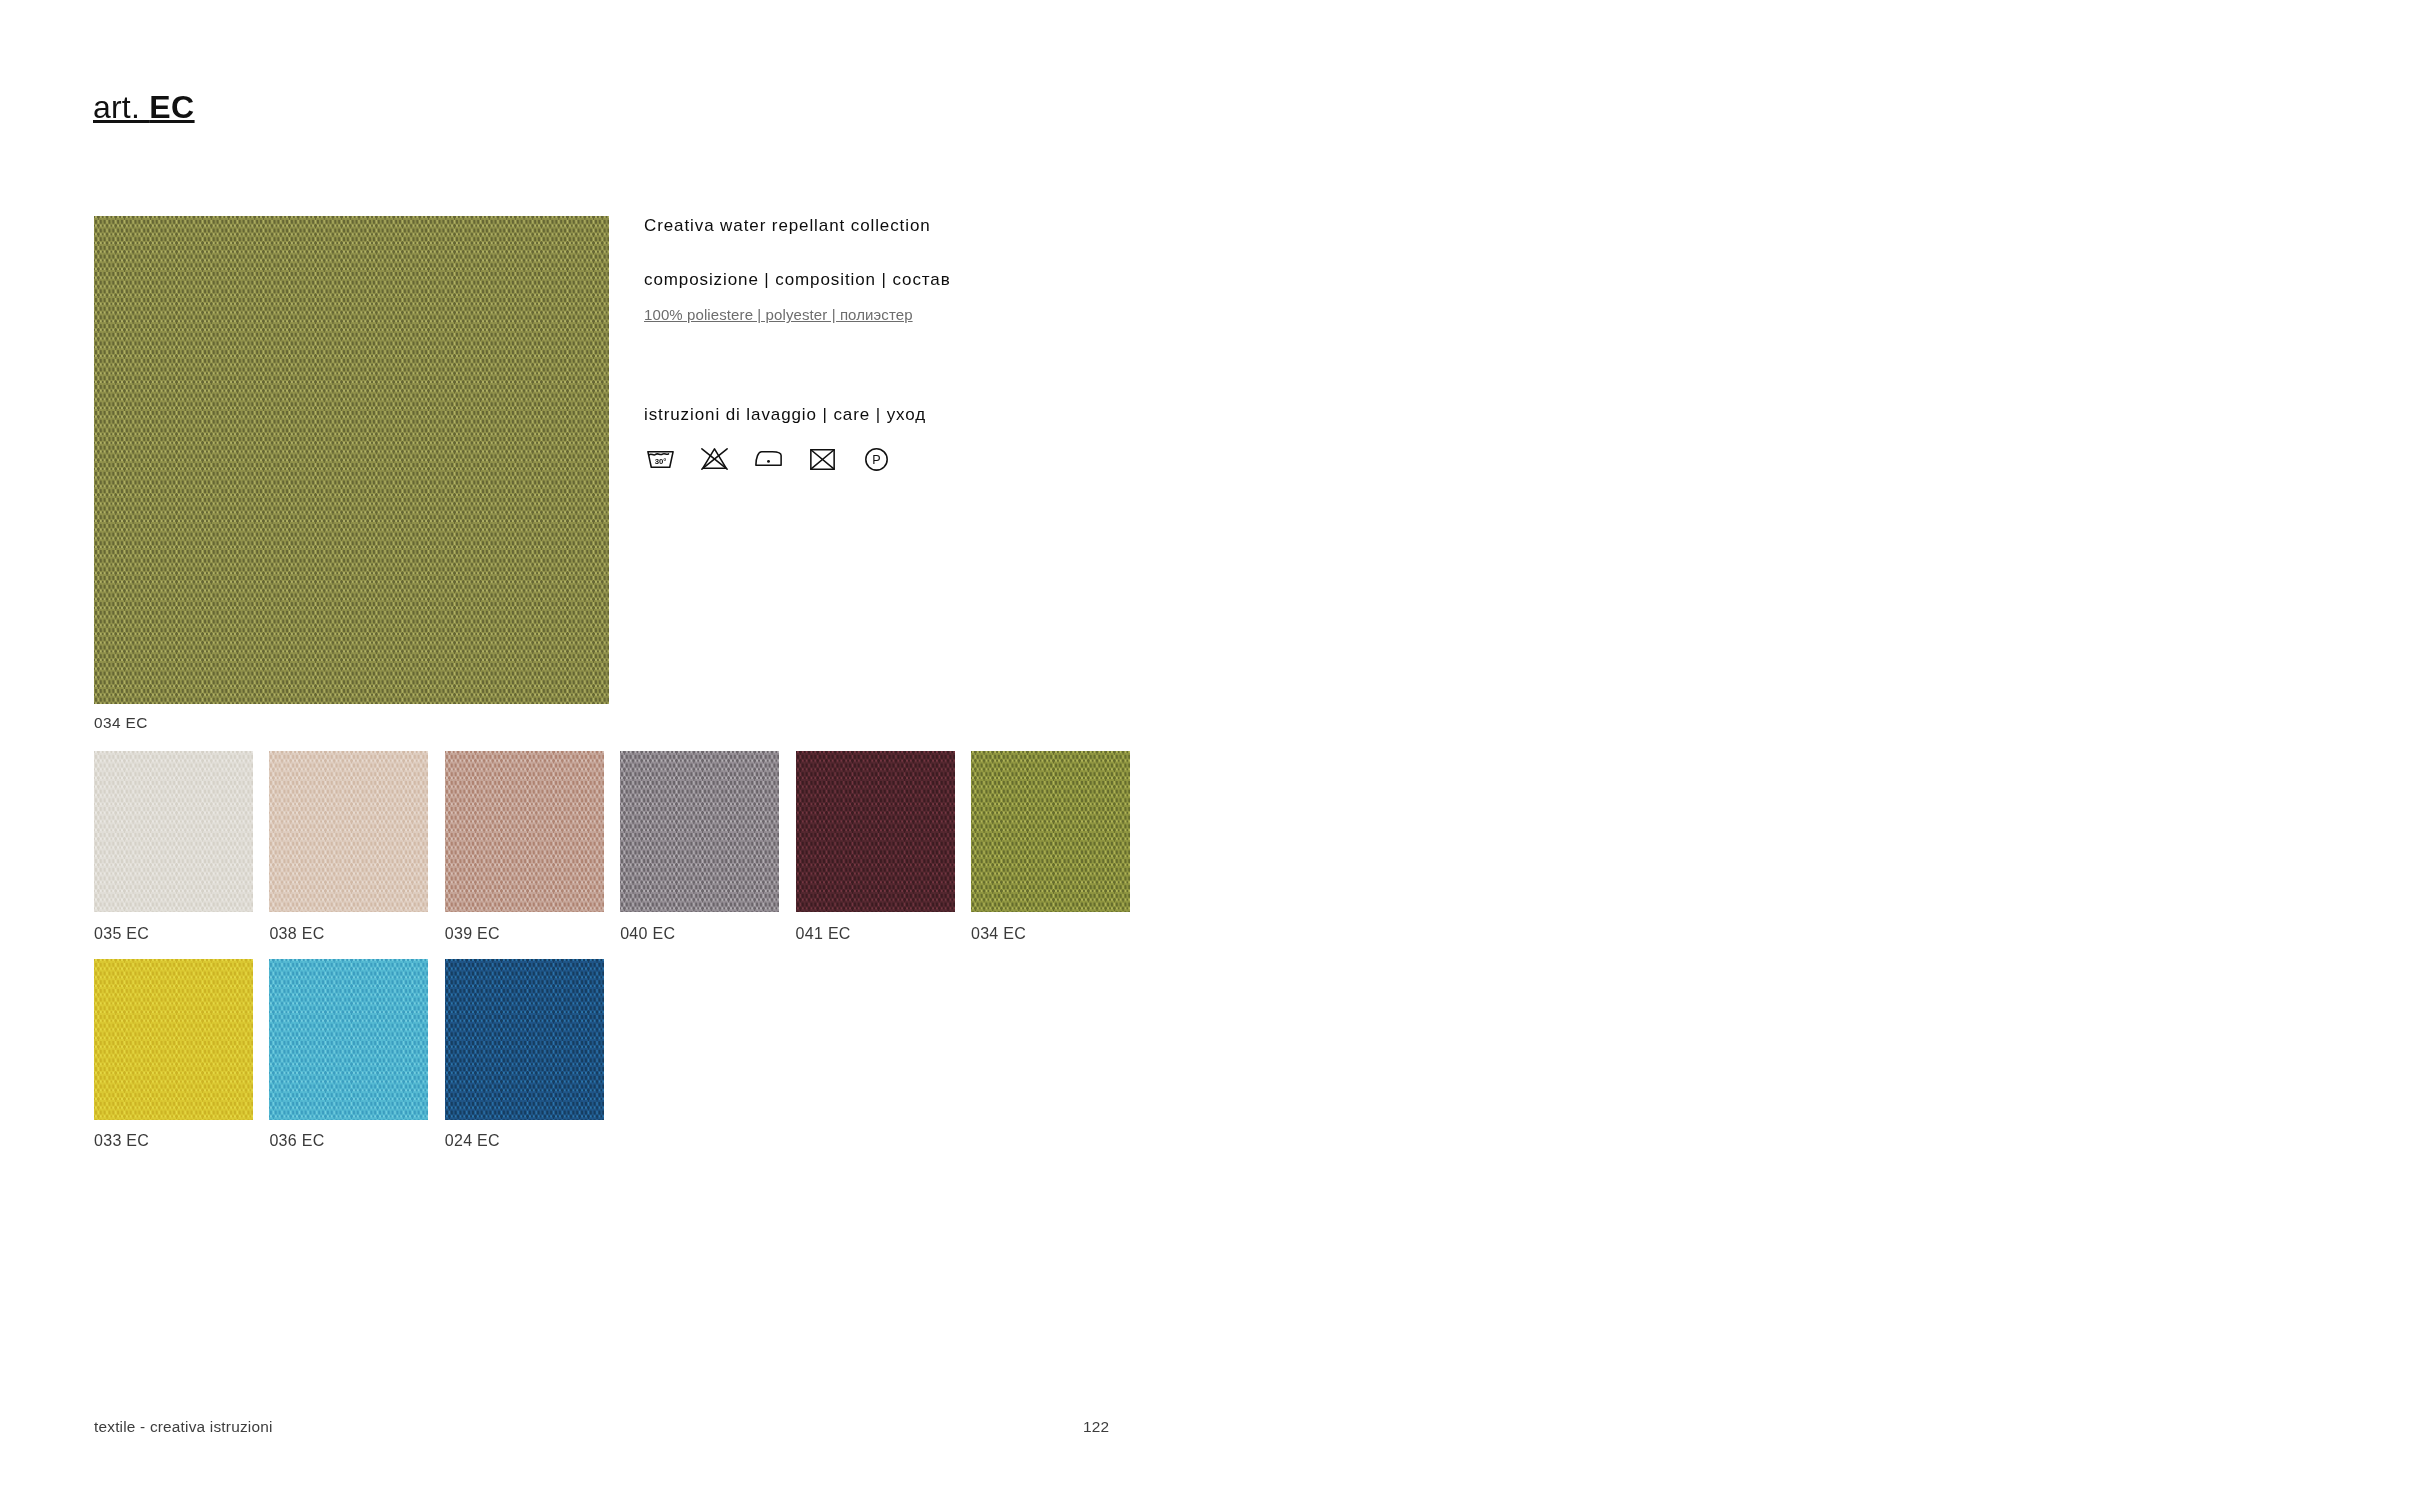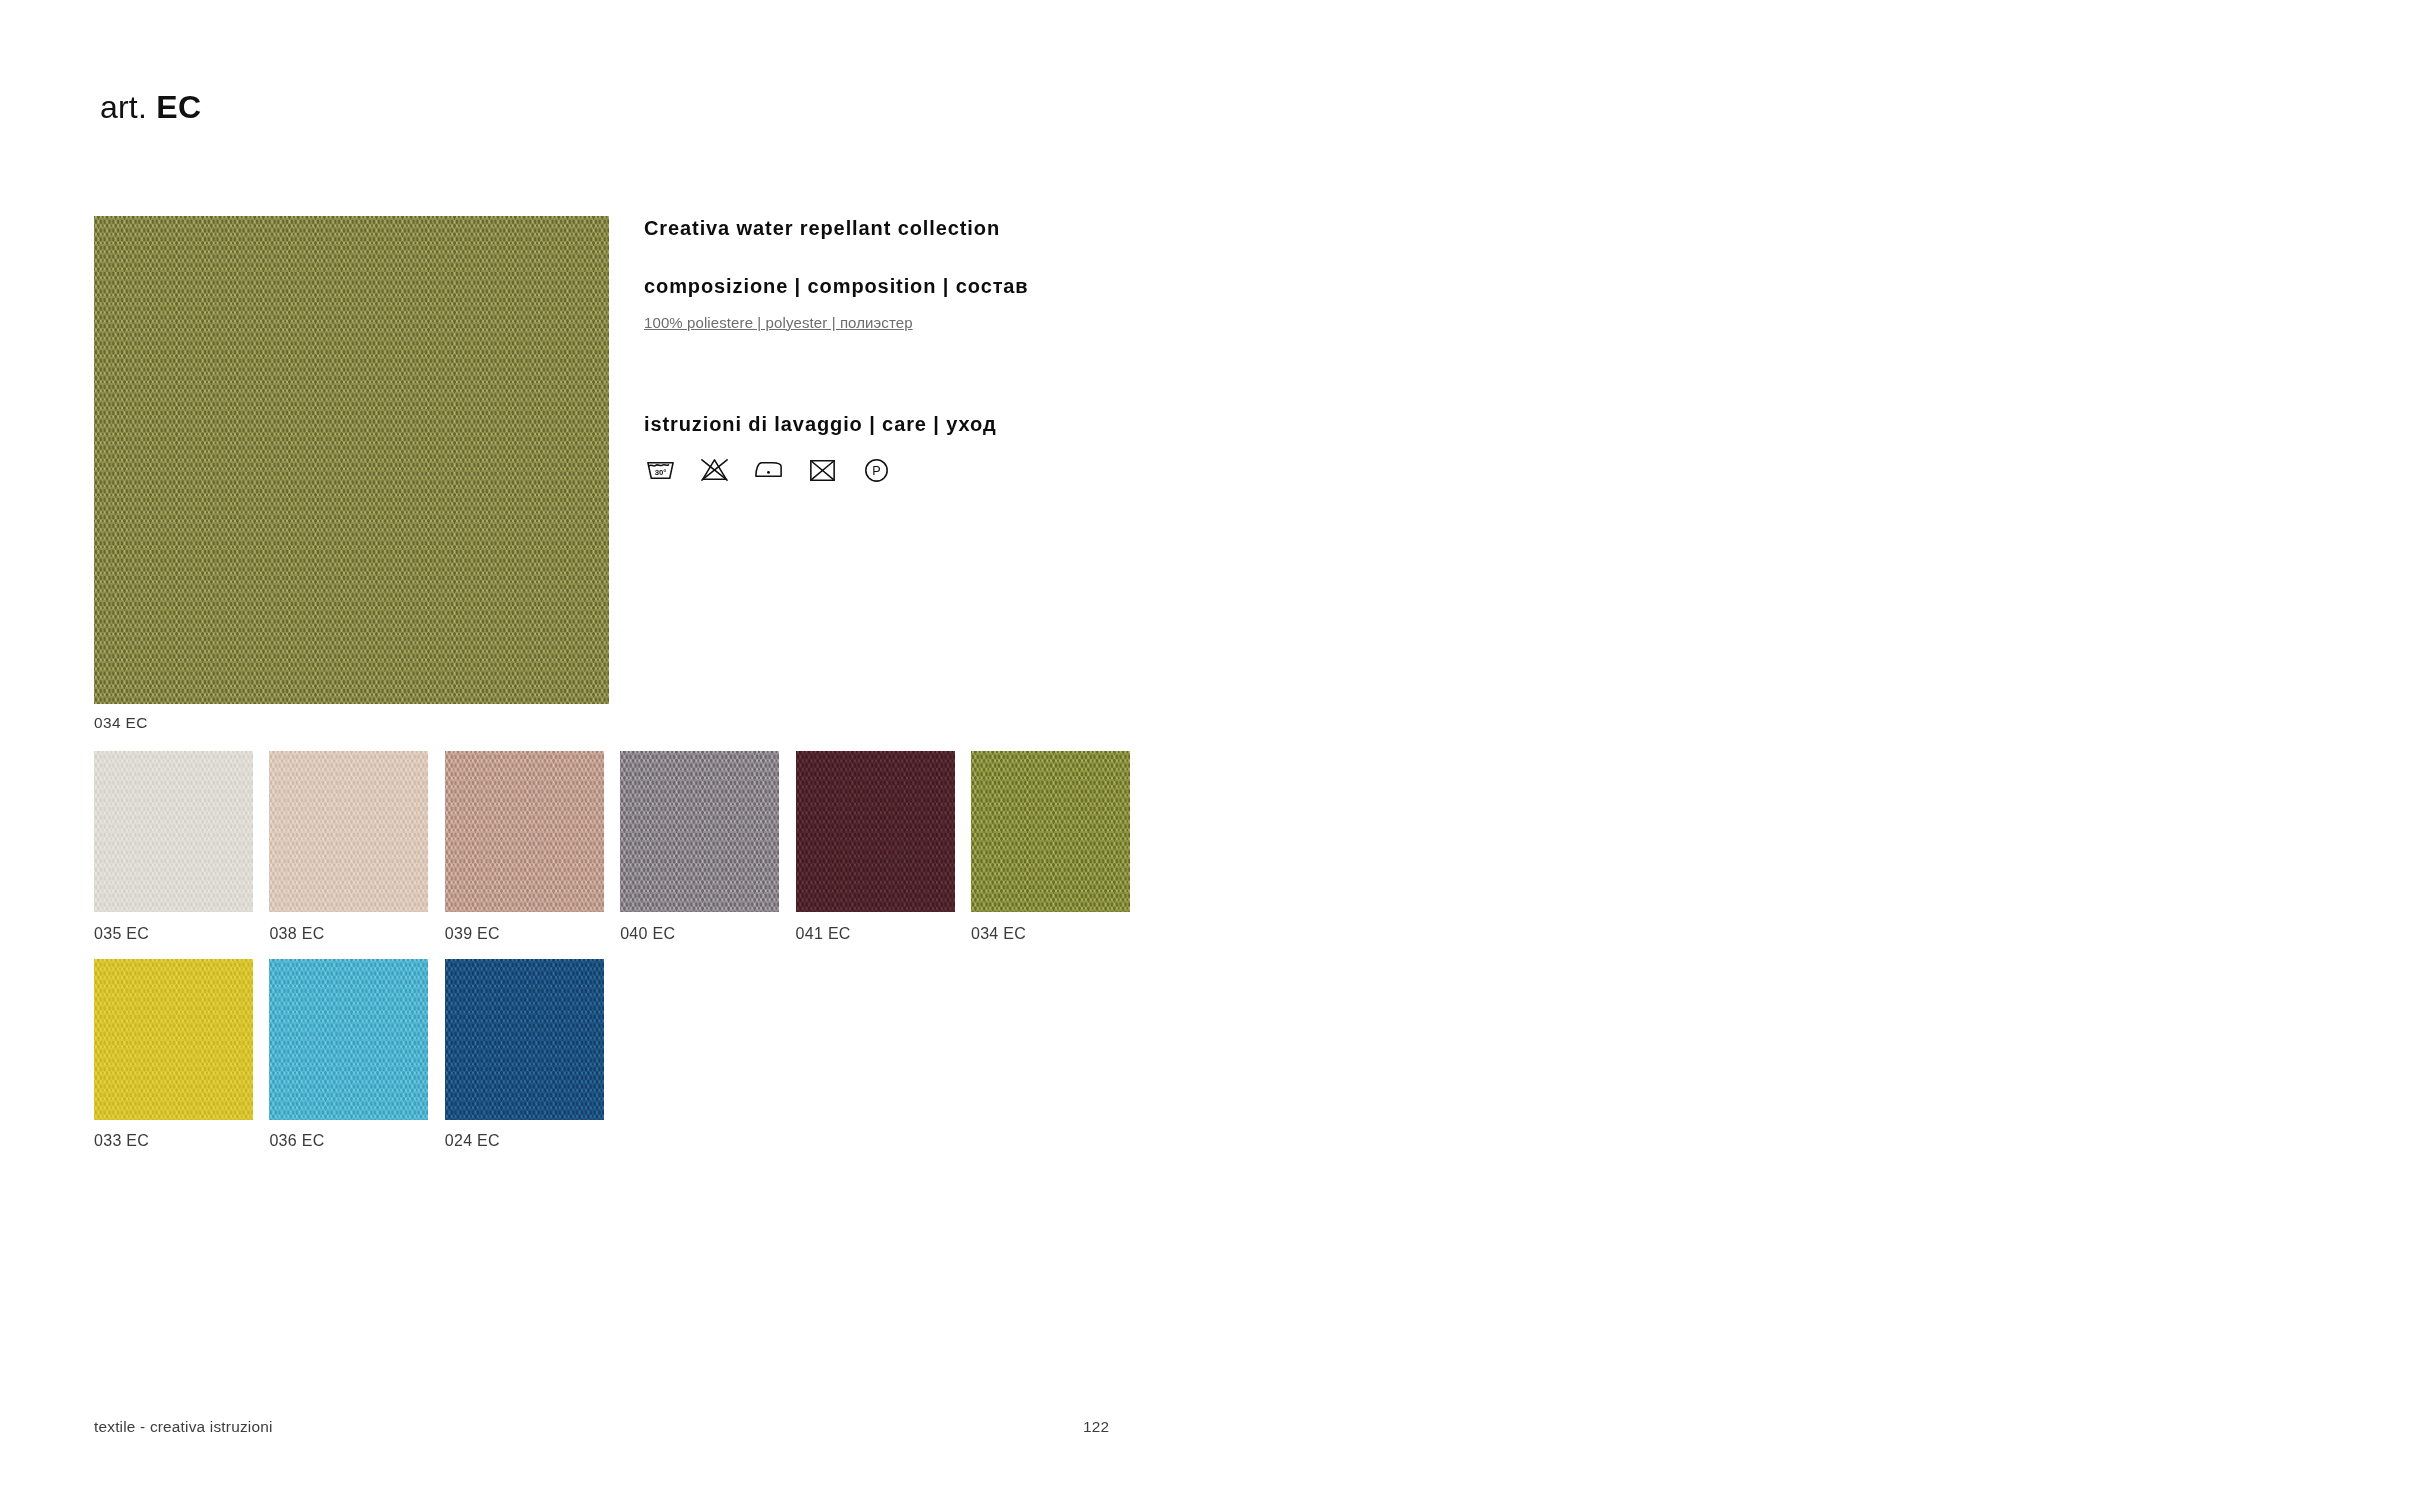--- a/index.html
+++ b/index.html
@@ -33,21 +33,21 @@
     top: 89px;
     font-size: 32px;
     letter-spacing: 0.2px;
     white-space: nowrap;
     font-weight: 300;
     color: #111;
   }
   .page-title .art { font-weight: 300; }
   .page-title .code { font-weight: 700; letter-spacing: 0.5px; }
 
-  .page-left  .page-title { left: 100px; }
+  .page-left  .page-title { left: 93px; text-decoration: underline; }
 
   
   .hero-swatch {
     position: absolute;
     top: 216px;
     width: 515px;
     height: 488px;
   }
   .page-left  .hero-swatch { left: 94px; }
 
@@ -63,22 +63,22 @@
 
   
   .info-block {
     position: absolute;
     top: 216px;
     width: 502px;
   }
   .page-left  .info-block { left: 644px; }
 
   .info-heading {
-    font-size: 20px;
-    font-weight: 700;
+    font-size: 17px;
+    font-weight: 400;
     letter-spacing: 0.9px;
     color: #0d0d0d;
     line-height: 1.2;
   }
   .info-heading.second { margin-top: 34px; }
   .info-heading.third  { margin-top: 78px; }
 
   .info-lines {
     margin-top: 12.6px;
     font-size: 15px;

